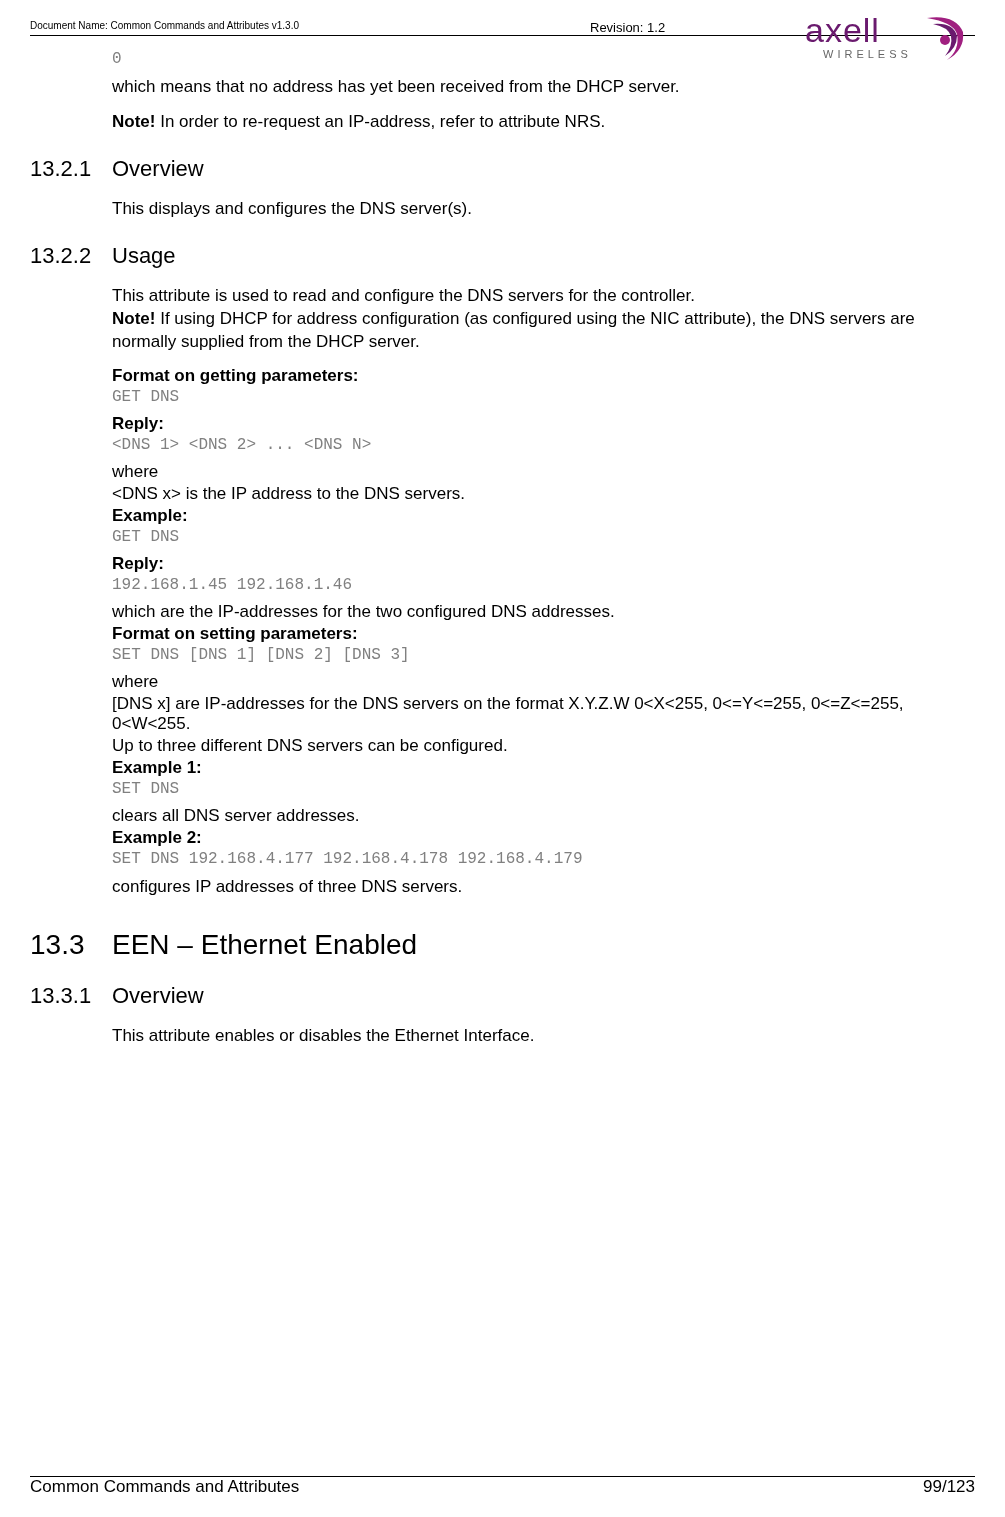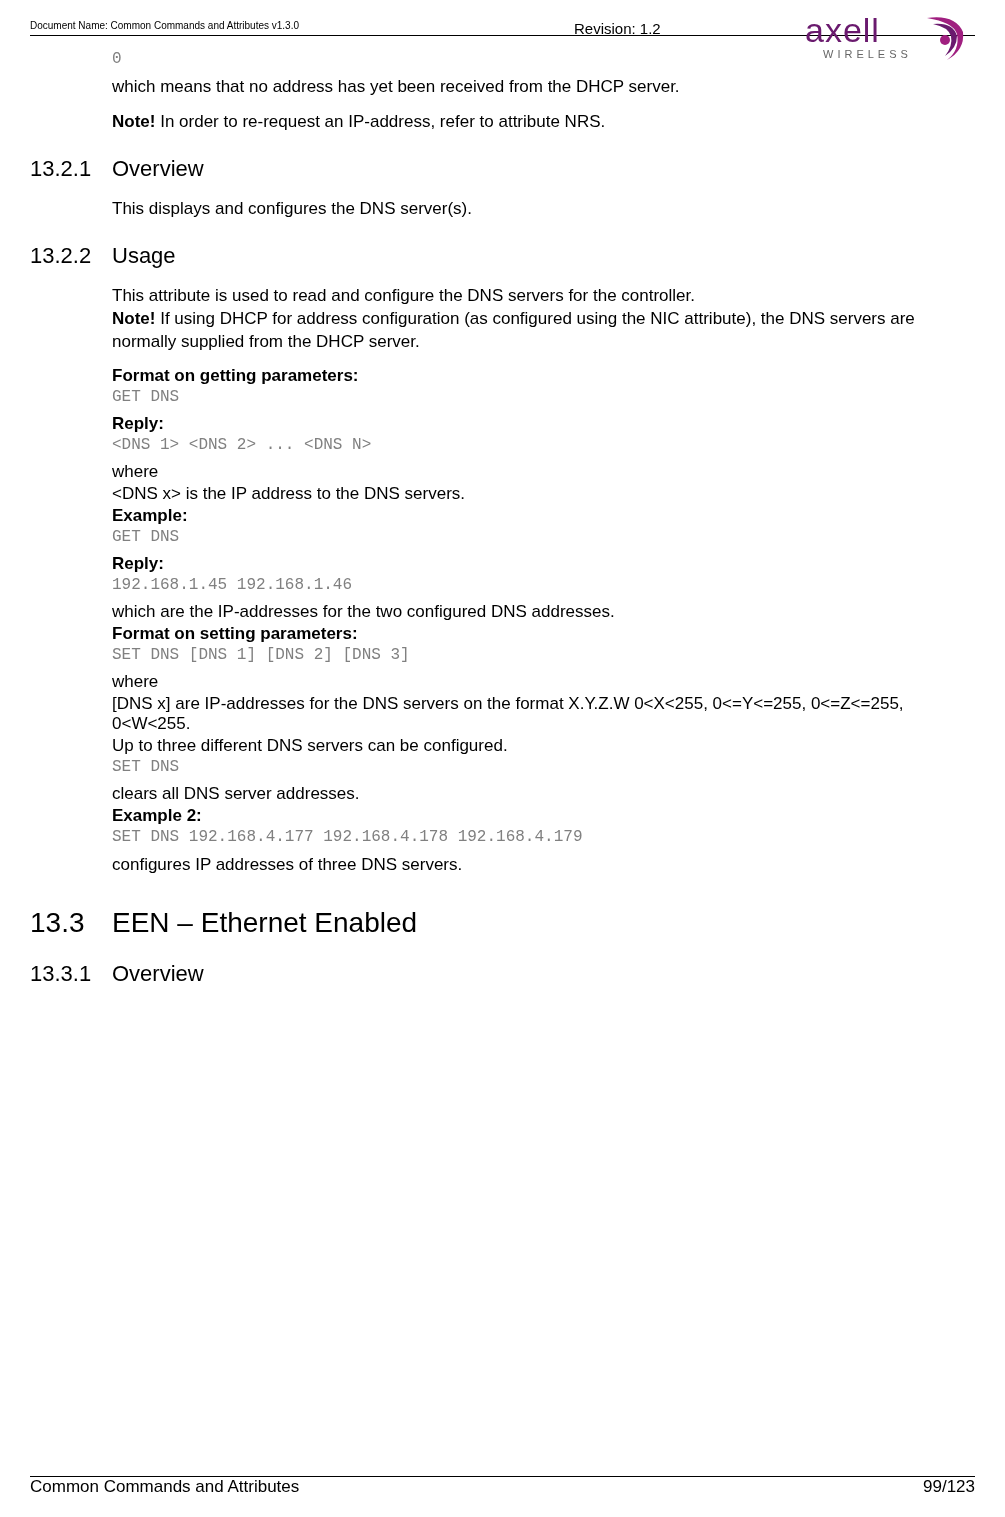--- a/index.html
+++ b/index.html
@@ -19,23 +19,23 @@
       align-items: flex-start;
       border-bottom: 1.5px solid #000;
       padding-bottom: 4px;
       margin-bottom: 14px;
       position: relative;
     }
     .header-left {
       font-size: 10px;
     }
     .header-mid {
-      font-size: 15px;
+      font-size: 13px;
       position: absolute;
-      left: 544px;
+      left: 560px;
     }
     .logo {
       position: absolute;
       right: -10px;
       top: -8px;
     }
     .content {
       margin-left: 82px;
       margin-right: 60px;
     }
@@ -147,35 +147,37 @@
   <div class="bold tight">Reply:</div>
   <div class="code">192.168.1.45 192.168.1.46</div>
 
   <div class="tight">which are the IP-addresses for the two configured DNS addresses.</div>
   <div class="bold tight">Format on setting parameters:</div>
   <div class="code">SET DNS [DNS 1] [DNS 2] [DNS 3]</div>
 
   <div class="tight">where</div>
   <div class="tight">[DNS x] are IP-addresses for the DNS servers on the format X.Y.Z.W 0&lt;X&lt;255, 0&lt;=Y&lt;=255, 0&lt;=Z&lt;=255, 0&lt;W&lt;255.</div>
   <div class="tight">Up to three different DNS servers can be configured.</div>
+  <div class="bold tight">Example 1:</div>
   <div class="code">SET DNS</div>
 
   <div class="tight">clears all DNS server addresses.</div>
   <div class="bold tight">Example 2:</div>
   <div class="code">SET DNS 192.168.4.177 192.168.4.178 192.168.4.179</div>
   <div class="para">configures IP addresses of three DNS servers.</div>
 
   <div class="h2">
     <span class="num">13.3</span>
     <span>EEN – Ethernet Enabled</span>
   </div>
 
   <div class="h3">
     <span class="num">13.3.1</span>
     <span>Overview</span>
   </div>
+  <div class="para">This attribute enables or disables the Ethernet Interface.</div>
 
 </div>
 
 <div class="footer">
   <span>Common Commands and Attributes</span>
   <span>99/123</span>
 </div>
 
 </body></html>

